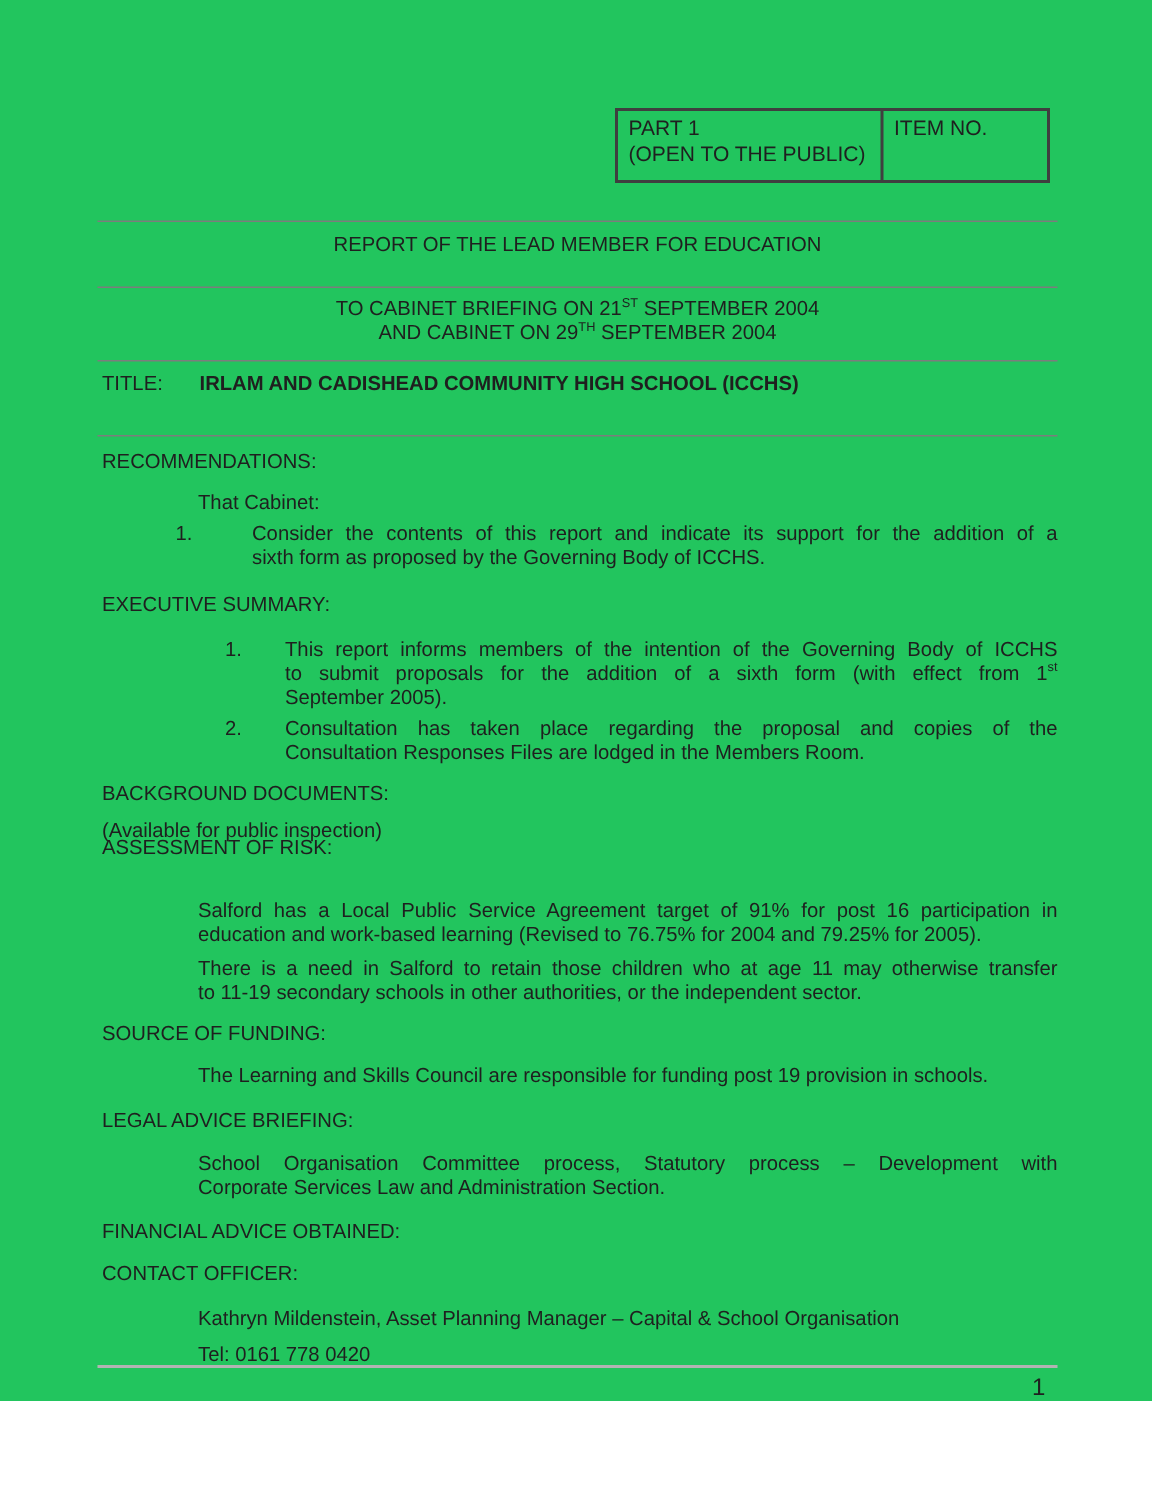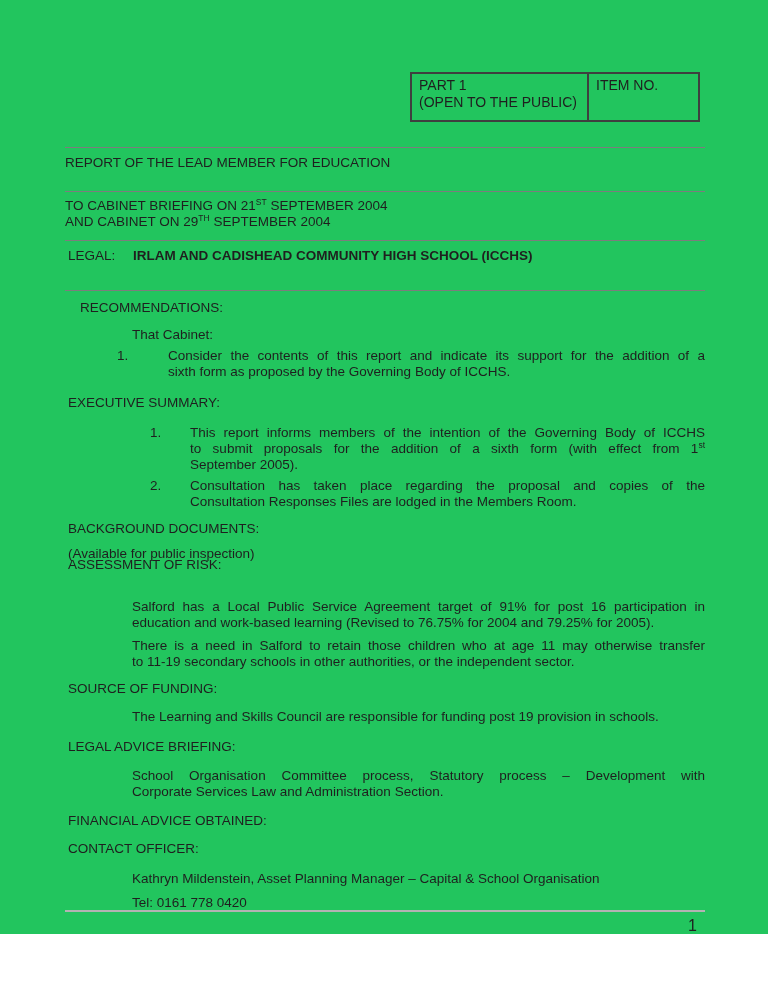--- a/index.html
+++ b/index.html
@@ -4,21 +4,21 @@
 <style>
   html,body{margin:0;padding:0;background:#ffffff;}
   .page{
     position:relative;width:768px;height:934px;background:#22c55e;
     font-family:"Liberation Sans","DejaVu Sans",sans-serif;
     font-size:13.5px;color:#1f1f1f;overflow:hidden;
   }
   .abs{position:absolute;}
   .rule{position:absolute;left:65px;width:640px;border-top:1px solid #7d7d7d;height:0;}
   .rule-light{position:absolute;left:65px;width:640px;border-top:2px solid #b3b3b3;height:0;}
-  .center{position:absolute;left:65px;width:640px;text-align:left;}
+  .center{position:absolute;left:65px;width:640px;text-align:center;}
   .bold{font-weight:bold;}
   .para{line-height:16px;}
   .para .jline{text-align:justify;text-align-last:justify;}
   .heading{line-height:16px;}
   sup{font-size:8.5px;line-height:0;vertical-align:super;}
   .hbox{
     position:absolute;top:72px;left:410px;width:290px;height:50px;
     border:2px solid #3f3f3f;box-sizing:border-box;display:flex;
     font-size:14px;line-height:17px;
   }
@@ -43,25 +43,25 @@
   </div>
 
   <div class="rule" style="top:147px"></div>
   <div class="center heading" style="top:155px">REPORT OF THE LEAD MEMBER FOR EDUCATION</div>
   <div class="rule" style="top:191px"></div>
 
   <div class="center heading" style="top:198px"><span>TO CABINET BRIEFING ON 21</span><sup>ST</sup><span> SEPTEMBER 2004</span></div>
   <div class="center heading" style="top:214px"><span>AND CABINET ON 29</span><sup>TH</sup><span> SEPTEMBER 2004</span></div>
   <div class="rule" style="top:240px"></div>
 
-  <div class="abs heading" style="top:248px;left:68px">LEGAL:</div>
+  <div class="abs heading" style="top:248px;left:68px">TITLE:</div>
   <div class="abs heading bold" style="top:248px;left:133px">IRLAM AND CADISHEAD COMMUNITY HIGH SCHOOL (ICCHS)</div>
   <div class="rule" style="top:290px"></div>
 
-  <div class="abs heading" style="top:300px;left:80px">RECOMMENDATIONS:</div>
+  <div class="abs heading" style="top:300px;left:68px">RECOMMENDATIONS:</div>
   <div class="abs heading" style="top:327px;left:132px">That Cabinet:</div>
   <div class="abs para" style="top:348px;left:117px">1.</div>
   <div class="abs para" style="top:348px;left:168px;width:537px">
     <div class="jline">Consider the contents of this report and indicate its support for the addition of a</div>
     <div>sixth form as proposed by the Governing Body of ICCHS.</div>
   </div>
 
   <div class="abs heading" style="top:395px;left:68px">EXECUTIVE SUMMARY:</div>
   <div class="abs para" style="top:425px;left:150px">1.</div>
   <div class="abs para" style="top:425px;left:190px;width:515px">

